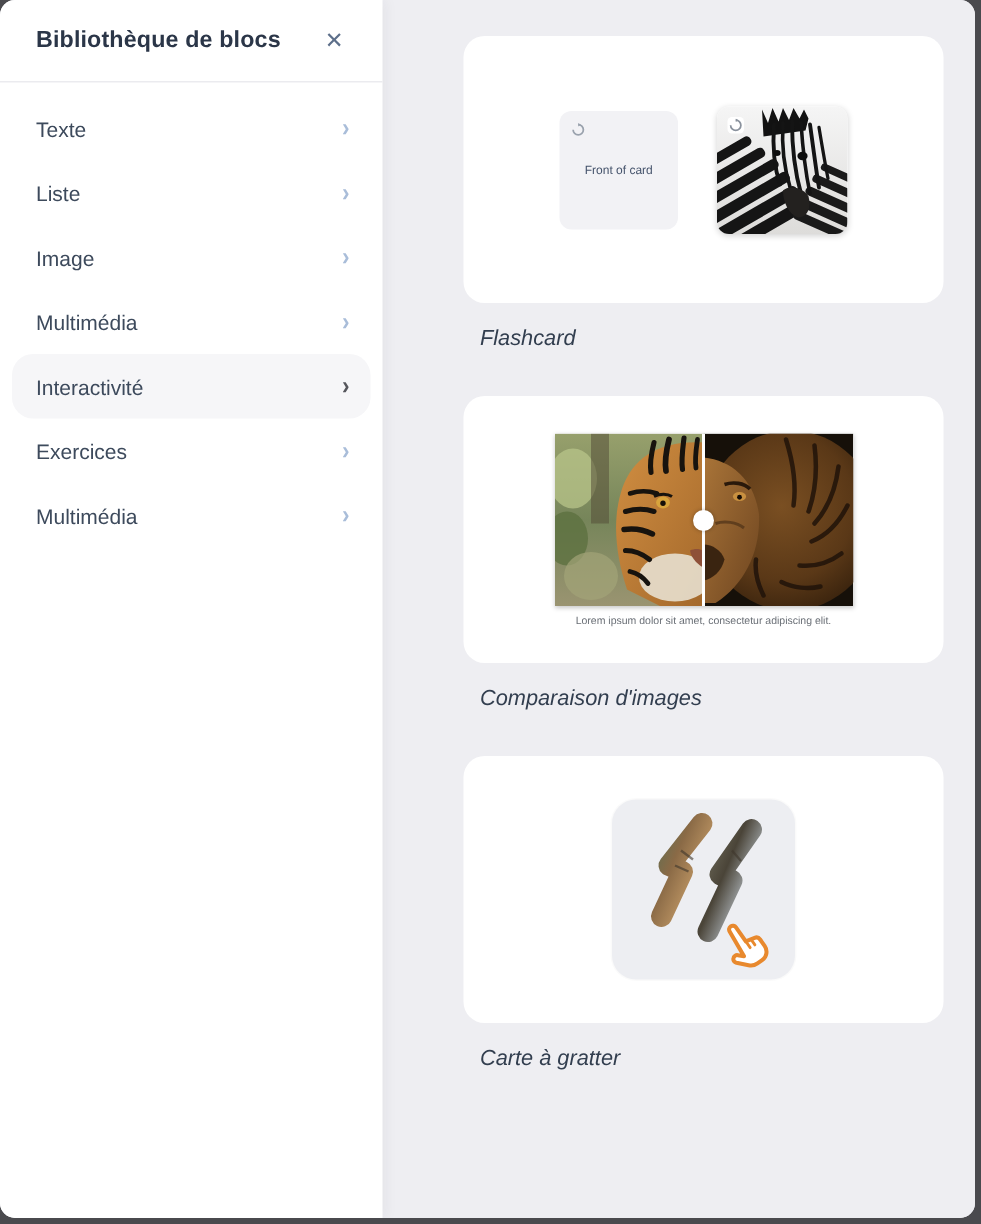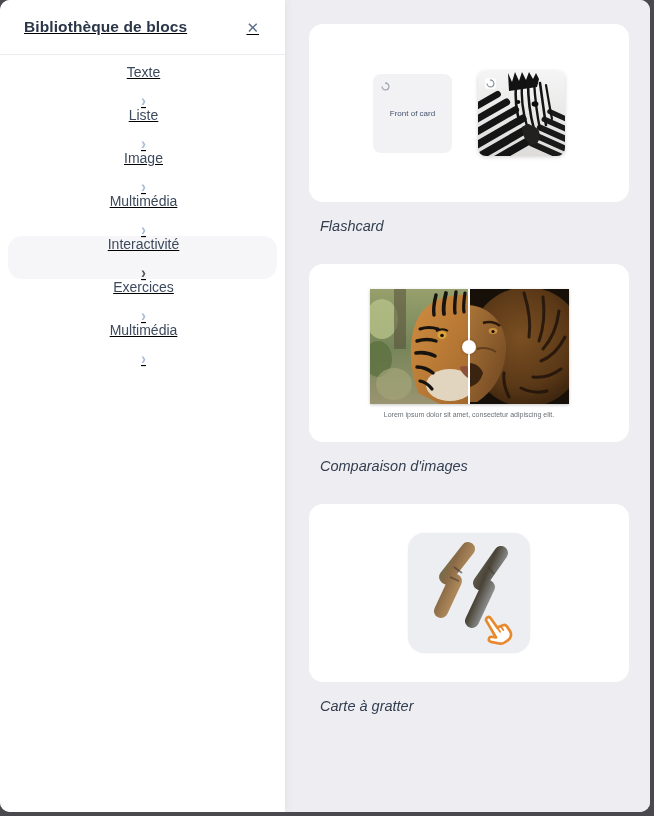--- a/index.html
+++ b/index.html
@@ -1,28 +1,28 @@
 <!DOCTYPE html>
 <html><head>
 <meta charset="utf-8">
 <style>
   html,body{margin:0;padding:0;width:654px;height:816px;background:#4a4a4e;
     font-family:"Liberation Sans","DejaVu Sans",sans-serif;overflow:hidden;}
   .window{position:absolute;left:0;top:0;width:650px;height:812px;border-radius:10px;
     overflow:hidden;background:#eeeef2;}
   
-  .sidebar{position:absolute;left:0;top:0;width:285px;height:100%;background:#ffffff;
-    box-shadow:2px 0 8px rgba(40,40,60,.05);z-index:2;text-decoration:underline;}
+  .sidebar{position:absolute;left:0;top:0;width:255px;height:100%;background:#ffffff;
+    box-shadow:2px 0 8px rgba(40,40,60,.05);z-index:2;}
   .sidebar-header{height:55px;display:flex;align-items:center;justify-content:space-between;
     padding:0 22px 0 24px;border-bottom:1px solid #ebebef;box-sizing:border-box;}
   .sidebar-title{font-size:15.5px;font-weight:700;color:#2b3648;letter-spacing:.1px;}
   .close-btn{font-size:15px;color:#5d6f8a;cursor:pointer;line-height:1;padding:4px;}
   .menu{padding-top:9px;}
   .menu-item{height:43px;margin:0 8px;display:flex;align-items:center;justify-content:space-between;
-    padding:0 14px 0 16px;border-radius:14px;cursor:pointer;flex-direction:column;}
+    padding:0 14px 0 16px;border-radius:14px;cursor:pointer;}
   .menu-item .menu-label{font-size:14px;color:#3d4a5c;}
   .menu-item .chevron{font-size:15px;color:#a9bdd9;font-weight:700;line-height:1;
     transform:scaleY(1.15);}
   .menu-item.selected{background:#f6f6f8;}
   .menu-item.selected .chevron{color:#55565c;}
   
   .content{position:absolute;left:285px;top:0;right:0;bottom:0;background:#eeeef2;
     padding:24px 0 0 24px;box-sizing:border-box;}
   .block-item{width:320px;margin-bottom:30px;}
   .preview-card{width:320px;height:178px;background:#ffffff;border-radius:14px;

